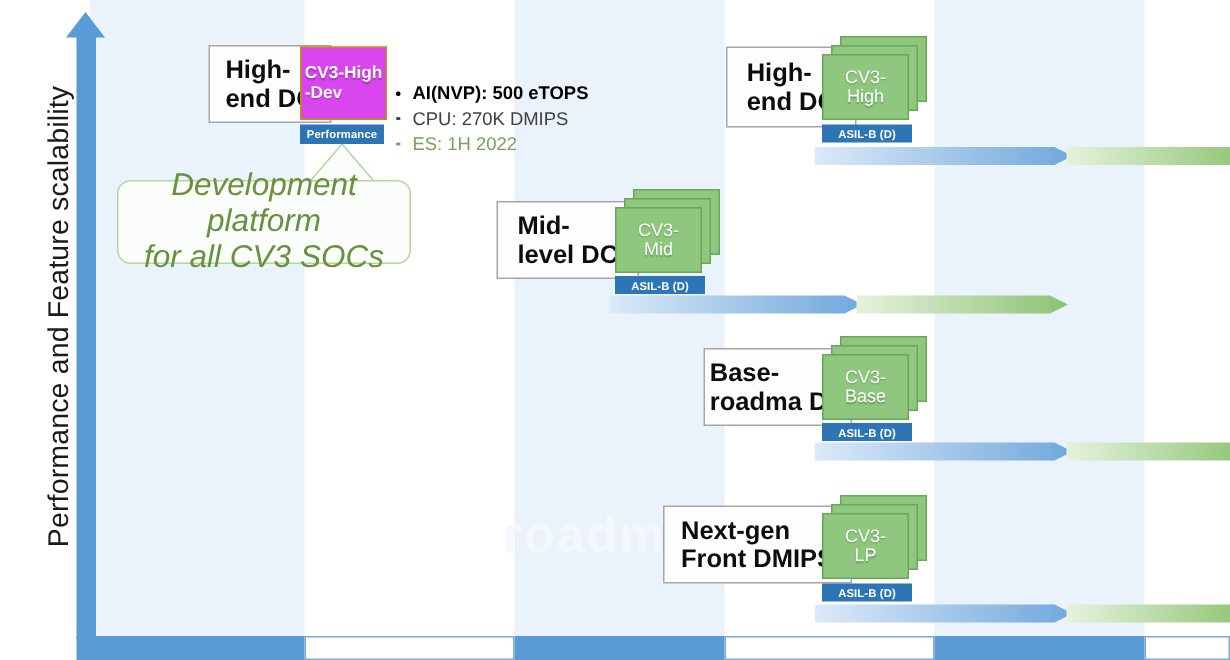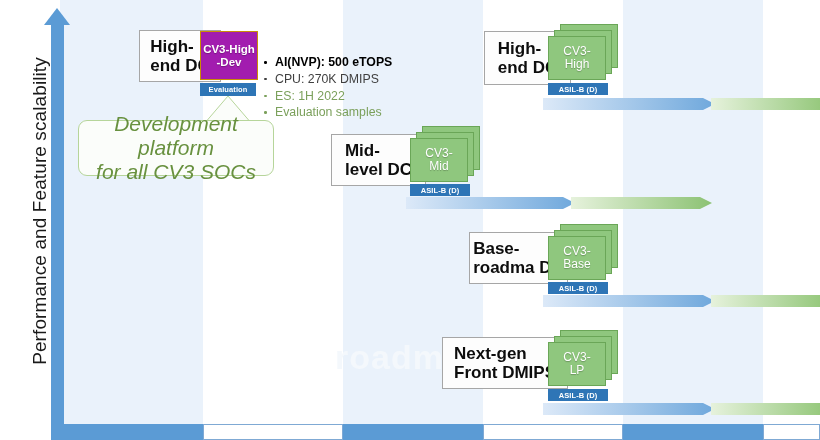--- a/index.html
+++ b/index.html
@@ -33,22 +33,22 @@
 
   
   .labelbox{
     position:absolute;background:#fdfdfd;border:1px solid #a6a6a6;
     display:flex;align-items:center;justify-content:center;text-align:left;
     font-weight:bold;color:#0d0d0d;line-height:1.12;margin-left:29px;
   }
 
   
   .devchip{
-    position:absolute;background:#a21caf;border:1px solid #c98d06;
-    display:flex;align-items:center;justify-content:center;text-align:center;
+    position:absolute;background:#d946ef;border:1px solid #c98d06;
+    display:flex;align-items:center;justify-content:center;
     color:#ffffff;font-weight:bold;line-height:1.08;
     text-shadow:0 1px 1px rgba(0,0,0,.28);
   }
   .evalbadge{
     position:absolute;background:#2e75b6;color:#ffffff;
     display:flex;align-items:center;justify-content:center;
     font-size:7.5px;font-weight:bold;letter-spacing:.1px;
   }
 
   
@@ -116,27 +116,26 @@
     <div class="xseg" style="left:432px;width:140px;"></div>
     <div class="xseg" style="left:712px;width:57px;"></div>
   </div>
 
   <div class="labelbox" style="left: 110px; top: 30px; width: 80px; height: 50px; font-size: 17px; white-space: pre-line;">High-
 end DC</div>
 
   <div class="devchip" style="left: 200px; top: 31px; width: 56px; height: 47px; font-size: 11.5px; white-space: pre-line;">CV3-High
 -Dev</div>
 
-  <div class="evalbadge" style="left:200px;top:83px;width:56px;height:13px;">Evaluation</div>
+  <div class="evalbadge" style="left:200px;top:83px;width:56px;height:13px;">Performance</div>
 
   <div class="bullets" style="left:262px;top:19px;margin-top:35px;">
     <div class="li b-bold">AI(NVP): 500 eTOPS</div>
     <div class="li b-plain">CPU: 270K DMIPS</div>
     <div class="li b-green">ES: 1H 2022</div>
-    <div class="li b-green">Evaluation samples</div>
   </div>
 
   <svg class="callout-tail" style="left:196px;top:96px;" width="66" height="30" viewBox="0 0 66 30">
     <path d="M32 0 L56 28 L8 28 Z" fill="#fbfdfa" stroke="#b6d59a" stroke-width="1"></path>
     <rect x="6" y="25" width="52" height="6" fill="#fbfdfa"></rect>
   </svg>
   <div class="callout" style="left:78px;top:120px;width:194px;height:54px;font-size:21px;white-space:pre-line;">Development platform
 for all CV3 SOCs</div>
 
   <div class="labelbox" style="left: 455px; top: 31px; width: 85px; height: 52px; font-size: 17px; white-space: pre-line;">High-

